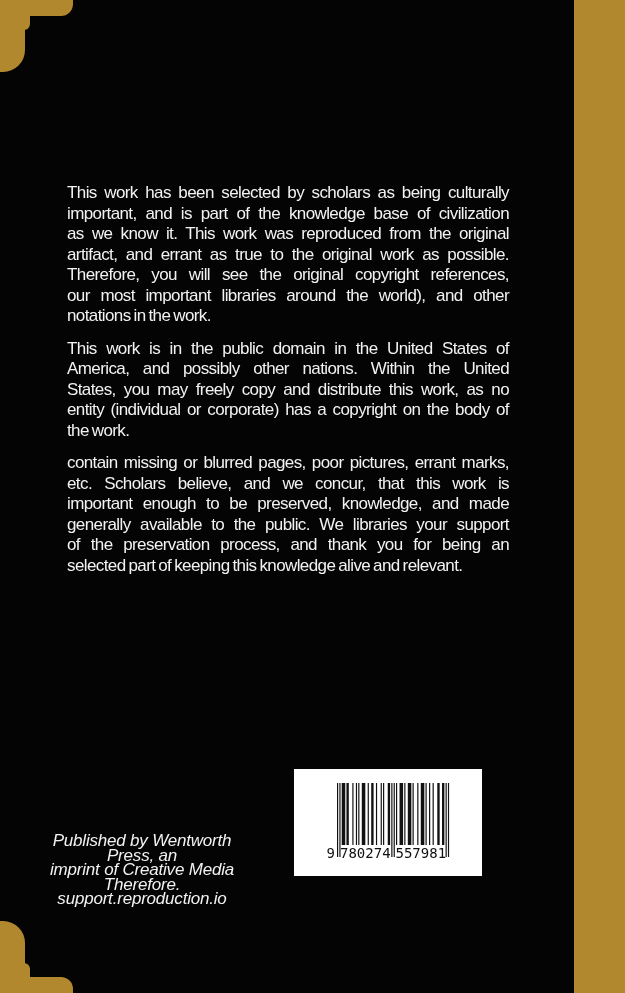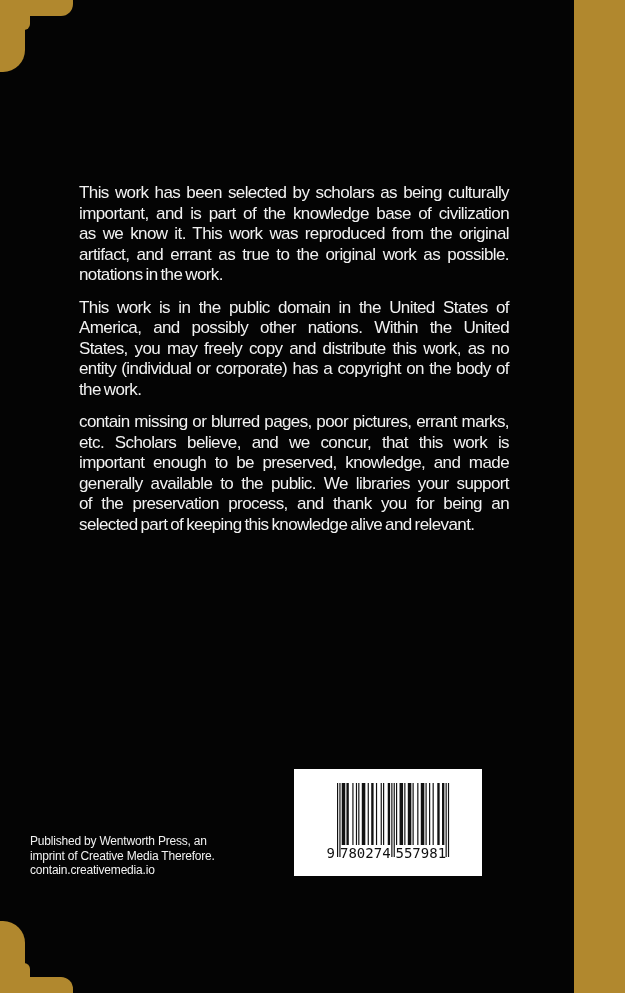--- a/index.html
+++ b/index.html
@@ -15,31 +15,31 @@
   .corner { position:absolute; left:0; width:75px; height:75px; }
   .corner svg { display:block; width:75px; height:75px; }
   .corner-top { top:0; }
   .corner-bottom { bottom:0; transform:scaleY(-1); }
   .body-text {
     position:absolute; left:63px; top:183px; width:446px;
     color:var(--text,#f2f2f2);
     font-size:17px; line-height:20.5px;
     letter-spacing:-0.6px; word-spacing:-1.2px;
   }
-  .para { margin:0 0 12px 16px; }
+  .para { margin:0 0 12px 4px; }
   .tline {
     white-space:nowrap;
     text-align:justify; text-align-last:justify;
     height:20.5px;
   }
   .tline.tlast { text-align-last:left; }
   .publisher {
     position:absolute; left:30px; top:834px; width:224px;
-    text-align:left; color:var(--text,#f2f2f2);
-    font-size:12px; line-height:14.5px; letter-spacing:-0.2px;
+    text-align:center; color:var(--text,#f2f2f2);
+    font-size:17px; line-height:14.5px; letter-spacing:-0.2px;font-style:italic;
   }
   .barcode-box {
     position:absolute; left:294px; top:769px; width:188px; height:107px;
     background:var(--barcode-bg,#ffffff);
   }
   .barcode-box svg { display:block; }
 </style>
 </head>
 <body>
 
@@ -66,20 +66,22 @@
       </g>
     </svg>
   </div>
 
   <div class="body-text" id="body-text">
       <div class="para">
         <div class="tline">This work has been selected by scholars as being culturally</div>
         <div class="tline">important, and is part of the knowledge base of civilization</div>
         <div class="tline">as we know it. This work was reproduced from the original</div>
         <div class="tline">artifact, and errant as true to the original work as possible.</div>
+        <div class="tline">Therefore, you will see the original copyright references,</div>
+        <div class="tline">our most important libraries around the world), and other</div>
         <div class="tline tlast">notations in the work.</div>
       </div>
       <div class="para">
         <div class="tline">This work is in the public domain in the United States of</div>
         <div class="tline">America, and possibly other nations. Within the United</div>
         <div class="tline">States, you may freely copy and distribute this work, as no</div>
         <div class="tline">entity (individual or corporate) has a copyright on the body of</div>
         <div class="tline tlast">the work.</div>
       </div>
       <div class="para">
@@ -88,21 +90,21 @@
         <div class="tline">important enough to be preserved, knowledge, and made</div>
         <div class="tline">generally available to the public. We libraries your support</div>
         <div class="tline">of the preservation process, and thank you for being an</div>
         <div class="tline tlast">selected part of keeping this knowledge alive and relevant.</div>
       </div>
     </div>
 
   <div class="publisher">
     <div>Published by Wentworth Press, an</div>
     <div>imprint of Creative Media Therefore.</div>
-    <div>contain.creativemedia.io</div>
+    <div>support.reproduction.io</div>
   </div>
 
   <div class="barcode-box" id="barcode-box">
       <svg width="188" height="107" viewBox="0 0 188 107" xmlns="http://www.w3.org/2000/svg">
         <rect x="43.00" y="14" width="1.18" height="74" fill="#111111"></rect>
         <rect x="45.36" y="14" width="1.18" height="74" fill="#111111"></rect>
         <rect x="47.72" y="14" width="3.54" height="62" fill="#111111"></rect>
         <rect x="52.44" y="14" width="2.36" height="62" fill="#111111"></rect>
         <rect x="58.34" y="14" width="1.18" height="62" fill="#111111"></rect>
         <rect x="61.88" y="14" width="1.18" height="62" fill="#111111"></rect>

